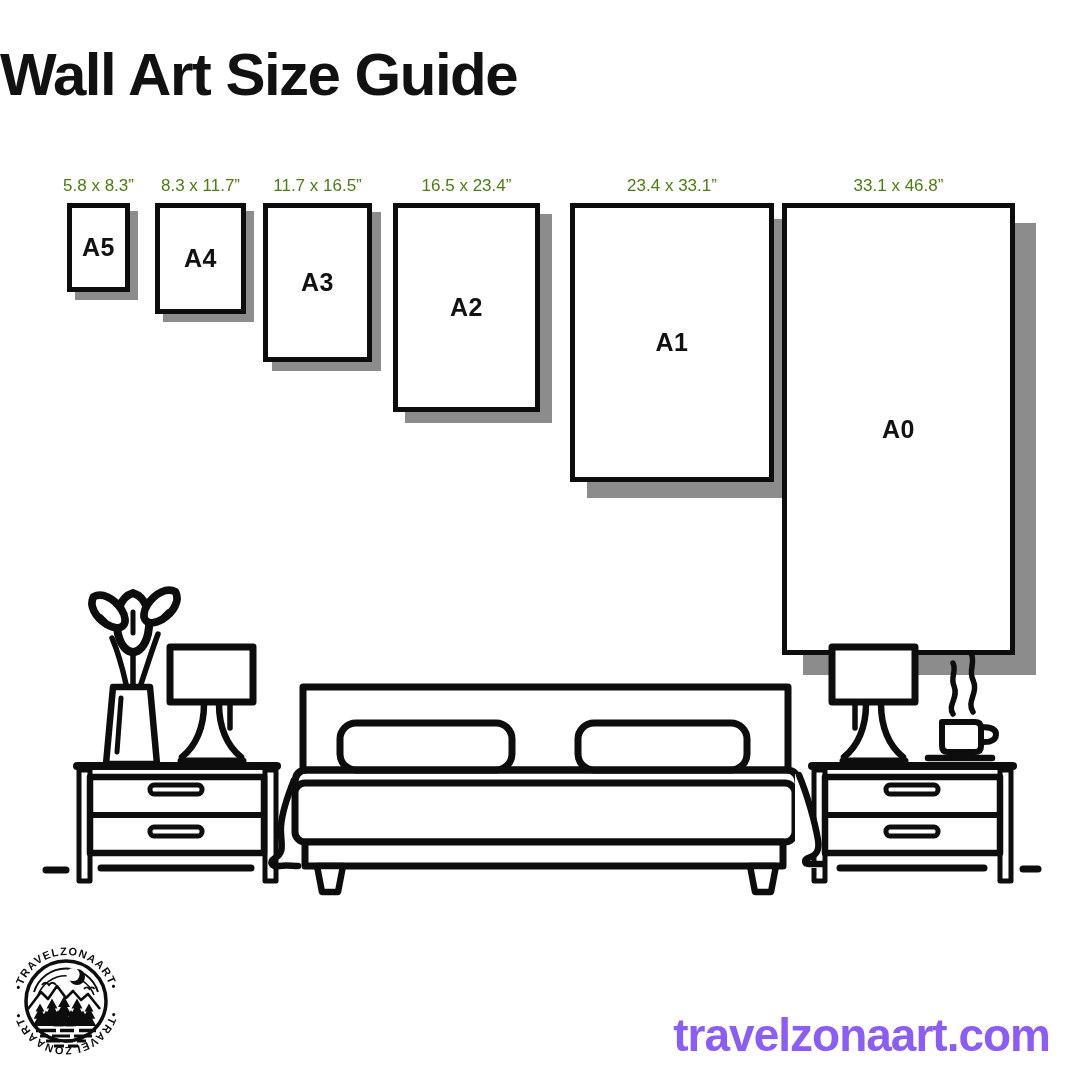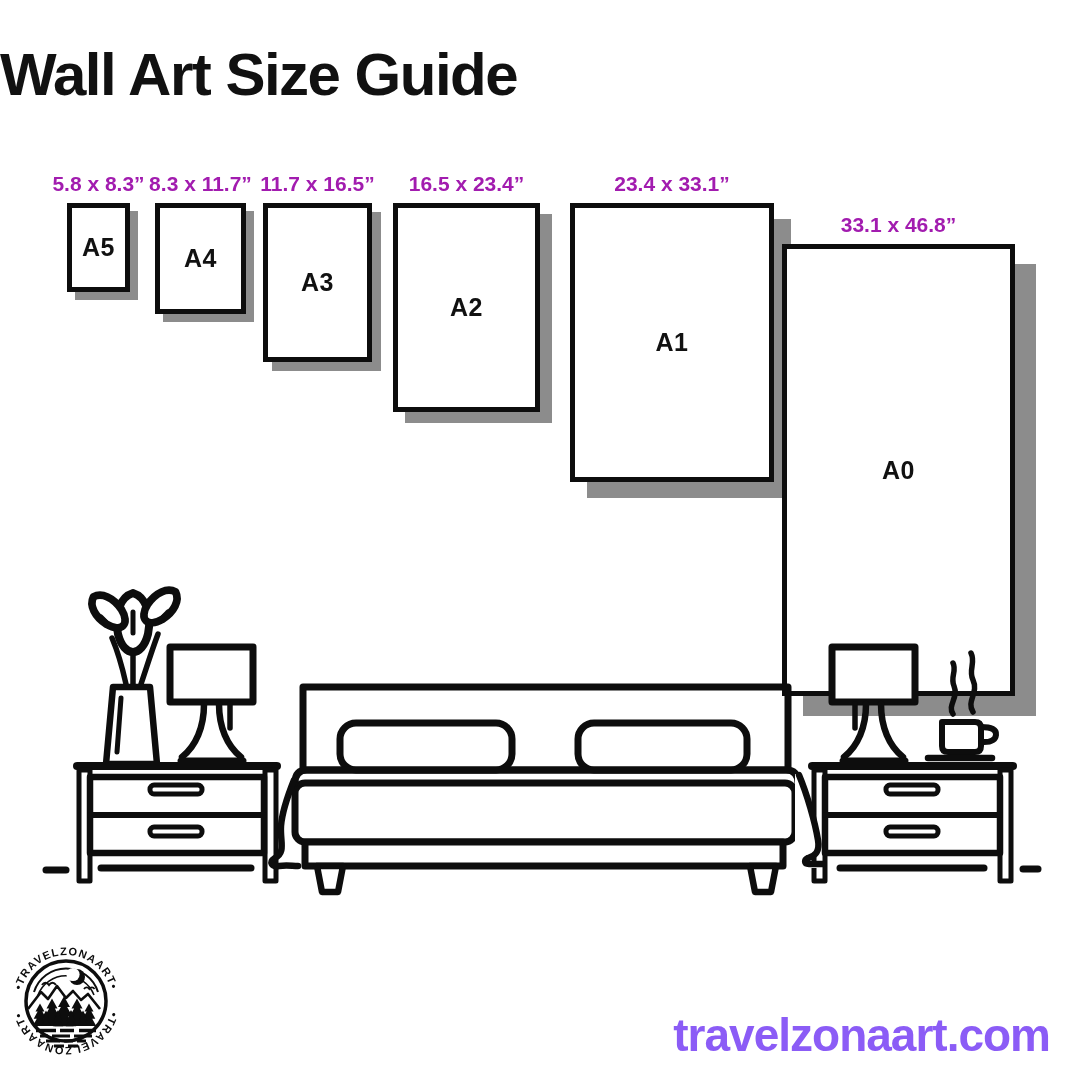--- a/index.html
+++ b/index.html
@@ -25,28 +25,28 @@
     border:5px solid #0d0d0d;background:#ffffff;
     display:flex;align-items:center;justify-content:center;
   }
   .frame-label{
     font-size:25px;font-weight:bold;color:#111111;letter-spacing:0.5px;
   }
   .frame-caption{
     position:absolute;bottom:calc(100% + 7px);left:50%;
     transform:translateX(-50%);
     white-space:nowrap;
-    font-size:21px;font-weight:bold;color:#a21caf;
+    font-size:17px;font-weight:normal;color:#4d7c0f;
   }
   .f-a5{left:67px; top:203px;width:63px; height:89px;}
   .f-a4{left:155px;top:203px;width:91px; height:111px;}
   .f-a3{left:263px;top:203px;width:109px;height:159px;}
   .f-a2{left:393px;top:203px;width:147px;height:209px;}
   .f-a1{left:570px;top:203px;width:204px;height:279px;}
-  .f-a0{left:782px;top:203px;width:233px;height:452px;margin-top:41px;}
+  .f-a0{left:782px;top:203px;width:233px;height:452px;}
   .f-a5 .frame-box{box-shadow:8px 8px 0 #8c8c8c;}
   .f-a4 .frame-box{box-shadow:8px 8px 0 #8c8c8c;}
   .f-a3 .frame-box{box-shadow:9px 9px 0 #8c8c8c;}
   .f-a2 .frame-box{box-shadow:12px 11px 0 #8c8c8c;}
   .f-a1 .frame-box{box-shadow:17px 16px 0 #8c8c8c;}
   .f-a0 .frame-box{box-shadow:21px 20px 0 #8c8c8c;}
   
   .art{
     position:absolute;left:0;top:0;width:1080px;height:1080px;
     pointer-events:none;

